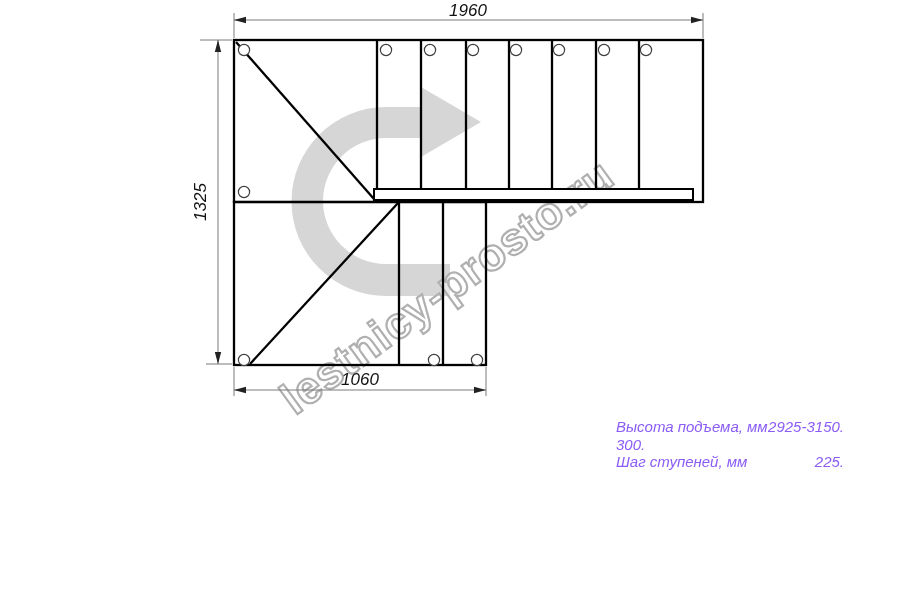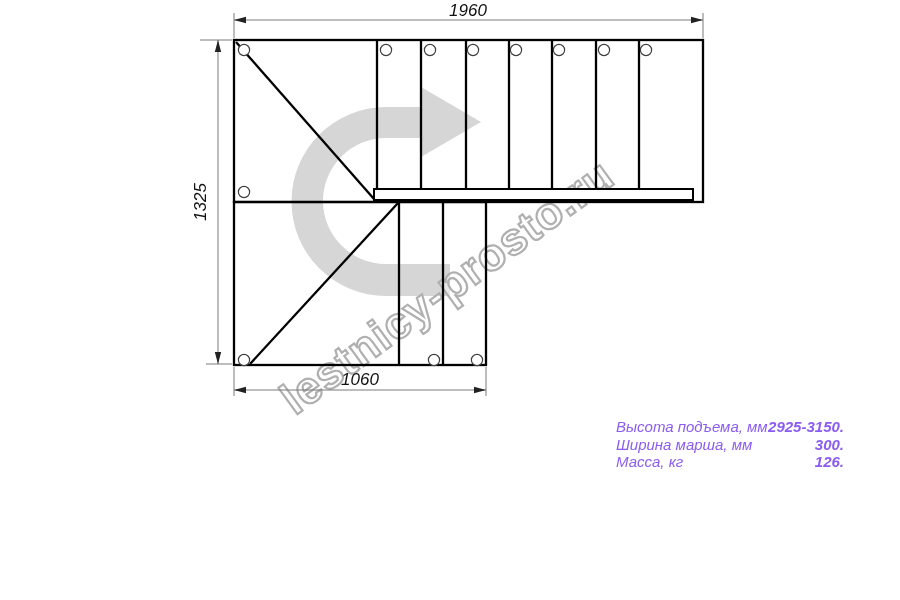--- a/index.html
+++ b/index.html
@@ -5,21 +5,21 @@
   html,body{margin:0;padding:0;background:#ffffff;}
   .canvas{position:relative;width:900px;height:600px;background:#ffffff;overflow:hidden;
           font-family:"Liberation Sans",sans-serif;}
   .plan-svg{position:absolute;left:0;top:0;}
   .dim-text{font-family:"Liberation Sans",sans-serif;font-style:italic;font-size:17px;fill:#111111;}
   .wm-text{font-family:"Liberation Sans",sans-serif;font-weight:bold;font-size:45px;letter-spacing:1px;
            fill:rgba(255,255,255,0.45);}
   .specs{position:absolute;left:616px;top:418px;width:228px;font-style:italic;font-size:15px;
          line-height:17.6px;color:#8b5cf6;}
   .spec-row{display:flex;justify-content:space-between;white-space:nowrap;}
-  .spec-value{text-align:center;font-weight:bold;}
+  .spec-value{text-align:center;}
 </style>
 </head>
 <body>
 
 <div class="canvas">
 
   <svg class="plan-svg" width="900" height="600" viewBox="0 0 900 600">
 
     <path d="M 386 107 A 94.5 94.5 0 0 0 386 296 L 450 296 L 450 264 L 386 264
              A 63 63 0 0 1 386 138 L 421 138 L 421 157 L 481 122 L 421 87 L 421 107 Z" fill="#d6d6d6"></path>
@@ -95,22 +95,21 @@
       <text class="dim-text" x="360" y="385" text-anchor="middle">1060</text>
     </g>
   </svg>
 
   <div class="specs">
     <div class="spec-row">
       <span class="spec-label">Высота подъема, мм</span>
       <span class="spec-value">2925-3150.</span>
     </div>
     <div class="spec-row">
-      <span class="spec-label">Ширина марша, мм</span>
       <span class="spec-value">300.</span>
     </div>
     <div class="spec-row">
-      <span class="spec-label">Масса, кг</span>
-      <span class="spec-value">126.</span>
+      <span class="spec-label">Шаг ступеней, мм</span>
+      <span class="spec-value">225.</span>
     </div>
   </div>
 
 </div>
 
 </body></html>

